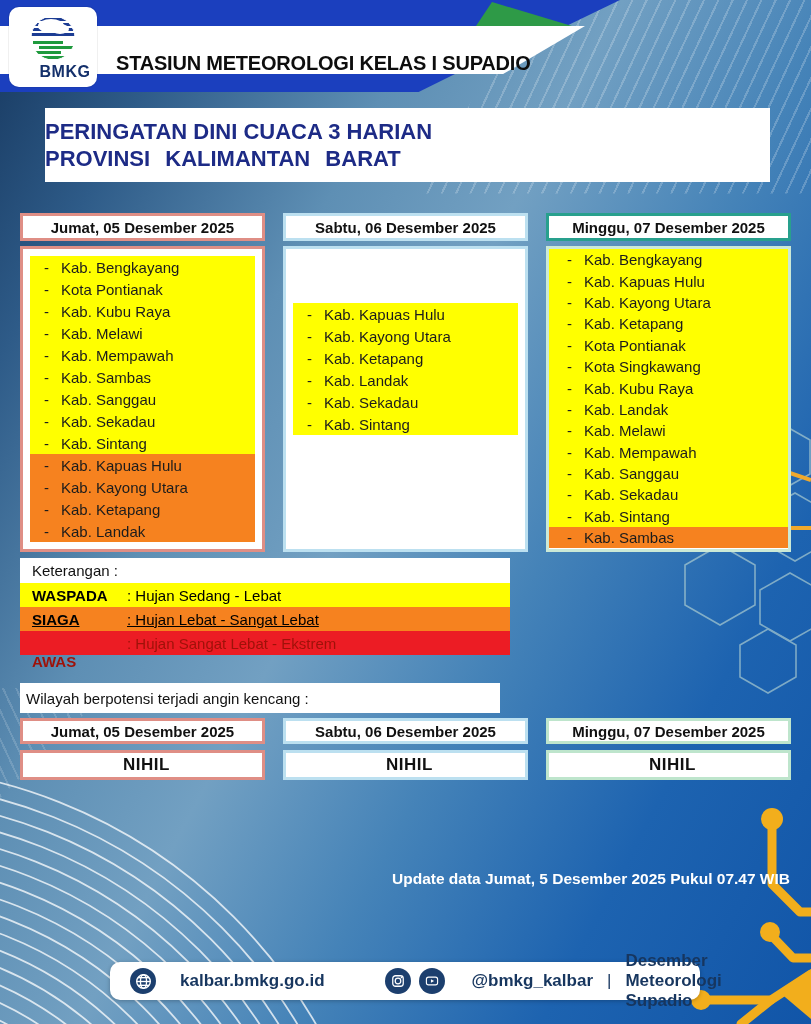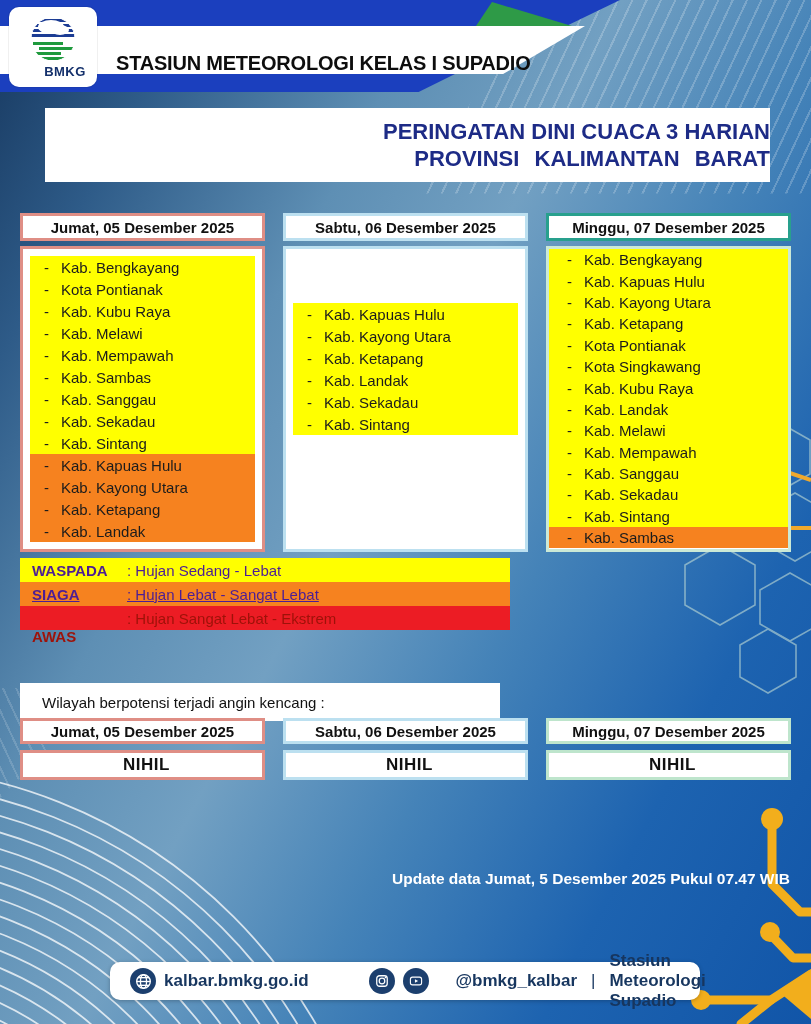--- a/index.html
+++ b/index.html
@@ -22,25 +22,25 @@
   .hdr-top{position:absolute;top:0;left:0;width:620px;height:30px;background:var(--header_blue,#1b3fbe);
     clip-path:polygon(0 0,100% 0,90% 100%,0 100%);}
   .hdr-green{position:absolute;top:2px;left:472px;width:100px;height:30px;background:var(--green_accent,#2e9a47);
     clip-path:polygon(20% 0,100% 80%,0 100%);}
   .hdr-white{position:absolute;top:26px;left:0;width:585px;height:48px;background:#fff;
     clip-path:polygon(0 0,100% 0,86% 100%,0 100%);}
   .hdr-bot{position:absolute;top:74px;left:0;width:455px;height:18px;background:var(--header_blue,#1b3fbe);
     clip-path:polygon(0 0,100% 0,92% 100%,0 100%);}
   .logo-box{position:absolute;top:7px;left:9px;width:88px;height:80px;background:#fff;border-radius:10px;
     display:flex;flex-direction:column;align-items:center;justify-content:center;box-shadow:0 0 0 1px rgba(0,0,0,.06);}
-  .logo-txt{font-size:13px;font-weight:800;color:#14306b;letter-spacing:.5px;margin-top:-1px;margin-left:24px;}
+  .logo-txt{font-size:16px;font-weight:800;color:#14306b;letter-spacing:.5px;margin-top:-1px;margin-left:24px;}
   .station-name{position:absolute;top:52px;left:116px;font-size:20px;font-weight:800;color:#0d0d0d;letter-spacing:-.2px;}
   
   .title-box{position:absolute;left:45px;top:108px;width:725px;height:74px;background:#fff;
-    display:flex;flex-direction:column;align-items:flex-end;justify-content:center;}
+    display:flex;flex-direction:column;align-items:flex-start;justify-content:center;}
   .title-box .t1,.title-box .t2{color:var(--navy,#1d2b86);font-weight:800;font-size:22px;line-height:27px;}
   .title-box .t2{word-spacing:9px;}
   
   .col{position:absolute;width:245px;top:213px;}
   .col.c1{left:20px;} .col.c2{left:283px;} .col.c3{left:546px;}
   .date-hdr{height:22px;background:#fff;display:flex;align-items:center;justify-content:center;
     font-size:15px;font-weight:600;color:#111;border:3px solid #ccc;}
   .c1 .date-hdr{border-color:var(--col1_accent,#df8e85);}
   .c2 .date-hdr{border-color:var(--col2_accent,#bce0f0);}
   .c3 .date-hdr{border-color:var(--col3_header_accent,#28a08d);}
@@ -50,29 +50,29 @@
   .c3 .panel{border-color:var(--col3_panel_accent,#cbe9d6);padding:0;height:300px;}
   .blk-waspada{background:var(--waspada,#ffff00);}
   .blk-siaga{background:var(--siaga,#f6821f);}
   .gap47{margin-top:47px;}
   .list-item{display:flex;align-items:center;height:22px;padding-left:14px;font-size:15px;color:#1c1c1c;}
   .c3 .list-item{height:21.4px;padding-left:18px;}
   .list-item .dash{width:17px;flex:0 0 17px;}
   
   .legend{position:absolute;left:20px;top:558px;width:490px;background:#fff;}
   .legend-title{height:25px;display:flex;align-items:center;padding-left:12px;font-size:15px;color:#111;}
-  .legend-row{height:24px;display:flex;align-items:center;font-size:15px;color:#4c1d95;}
+  .legend-row{height:24px;display:flex;align-items:center;font-size:15px;color:#000000;}
   .legend-row .lbl{width:95px;flex:0 0 95px;padding-left:12px;font-weight:600;}
   .legend-row.waspada{background:var(--waspada,#ffff00);}
   .legend-row.siaga{background:var(--siaga,#f6821f);text-decoration:underline;}
   .legend-row.awas{background:var(--awas,#ec1c24);color:var(--awas_text,#9e1209);}
   .legend-row.awas .lbl{color:var(--awas_text,#9e1209);margin-top:36px;}
   
-  .wind-label{position:absolute;left:20px;top:683px;width:480px;height:38px;background:#fff;
-    display:flex;align-items:center;padding-left:22px;box-sizing:border-box;font-size:15px;color:#111;}
+  .wind-label{position:absolute;left:20px;top:683px;width:480px;height:30px;background:#fff;
+    display:flex;align-items:center;padding-left:6px;box-sizing:border-box;font-size:15px;color:#111;}
   .wcol{position:absolute;width:245px;top:718px;}
   .wcol.c1{left:20px;} .wcol.c2{left:283px;} .wcol.c3{left:546px;}
   .wind-hdr{height:20px;background:#fff;display:flex;align-items:center;justify-content:center;
     font-size:15px;font-weight:600;color:#111;border:3px solid #ccc;}
   .nihil-box{margin-top:6px;height:24px;background:#fff;display:flex;align-items:center;justify-content:center;
     font-size:17px;font-weight:700;color:#111;border:3px solid #ccc;letter-spacing:.5px;padding-left:8px;}
   .wcol.c1 .wind-hdr,.wcol.c1 .nihil-box{border-color:var(--col1_accent,#df8e85);}
   .wcol.c2 .wind-hdr,.wcol.c2 .nihil-box{border-color:var(--col2_accent,#bce0f0);}
   .wcol.c3 .wind-hdr,.wcol.c3 .nihil-box{border-color:var(--wind_col3_accent,#bee5cc);}
   
@@ -342,20 +342,21 @@
       <div class="blk-siaga">
           <div class="list-item">
             <span class="dash">-</span>
             <span>Kab. Sambas</span>
           </div>
         </div>
     </div>
   </div>
 
   <div class="legend">
+    <div class="legend-title">Keterangan :</div>
     <div class="legend-row waspada">
       <span class="lbl">WASPADA</span>
       <span>: Hujan Sedang - Lebat</span>
     </div>
     <div class="legend-row siaga">
       <span class="lbl">SIAGA</span>
       <span>: Hujan Lebat - Sangat Lebat</span>
     </div>
     <div class="legend-row awas">
       <span class="lbl">AWAS</span>
@@ -383,32 +384,32 @@
   <div class="footer-pill">
     <span class="icon-circle">
       <svg width="17" height="17" viewBox="0 0 20 20" fill="none" stroke="#fff" stroke-width="1.6">
         <circle cx="10" cy="10" r="8"></circle>
           <ellipse cx="10" cy="10" rx="3.6" ry="8"></ellipse>
         <line x1="2" y1="10" x2="18" y2="10"></line>
           <line x1="3.2" y1="5.5" x2="16.8" y2="5.5"></line>
           <line x1="3.2" y1="14.5" x2="16.8" y2="14.5"></line>
       </svg>
     </span>
-    <span class="pill-txt" style="margin-left:8px;">kalbar.bmkg.go.id</span>
+    <span class="pill-txt" style="margin-left:24px;">kalbar.bmkg.go.id</span>
     <span class="icon-circle" style="margin-left:60px;">
       <svg width="14" height="14" viewBox="0 0 20 20" fill="none" stroke="#fff" stroke-width="1.8">
         <rect x="2.5" y="2.5" width="15" height="15" rx="4"></rect>
           <circle cx="10" cy="10" r="4"></circle>
         <circle cx="15" cy="5" r="1.2" fill="#fff" stroke="none"></circle>
       </svg>
     </span>
     <span class="icon-circle" style="margin-left:8px;">
       <svg width="14" height="14" viewBox="0 0 20 20">
         <rect x="2" y="4.5" width="16" height="11" rx="3" fill="none" stroke="#fff" stroke-width="1.6"></rect>
         <polygon points="8.5,7.5 13,10 8.5,12.5" fill="#fff"></polygon>
       </svg>
     </span>
     <span class="pill-txt" style="margin-left:27px;">@bmkg_kalbar</span>
     <span class="pill-txt sep">|</span>
-    <span class="pill-txt">Stasiun Meteorologi Supadio</span>
+    <span class="pill-txt">Desember Meteorologi Supadio</span>
   </div>
 
 </div>
 
 </body></html>

